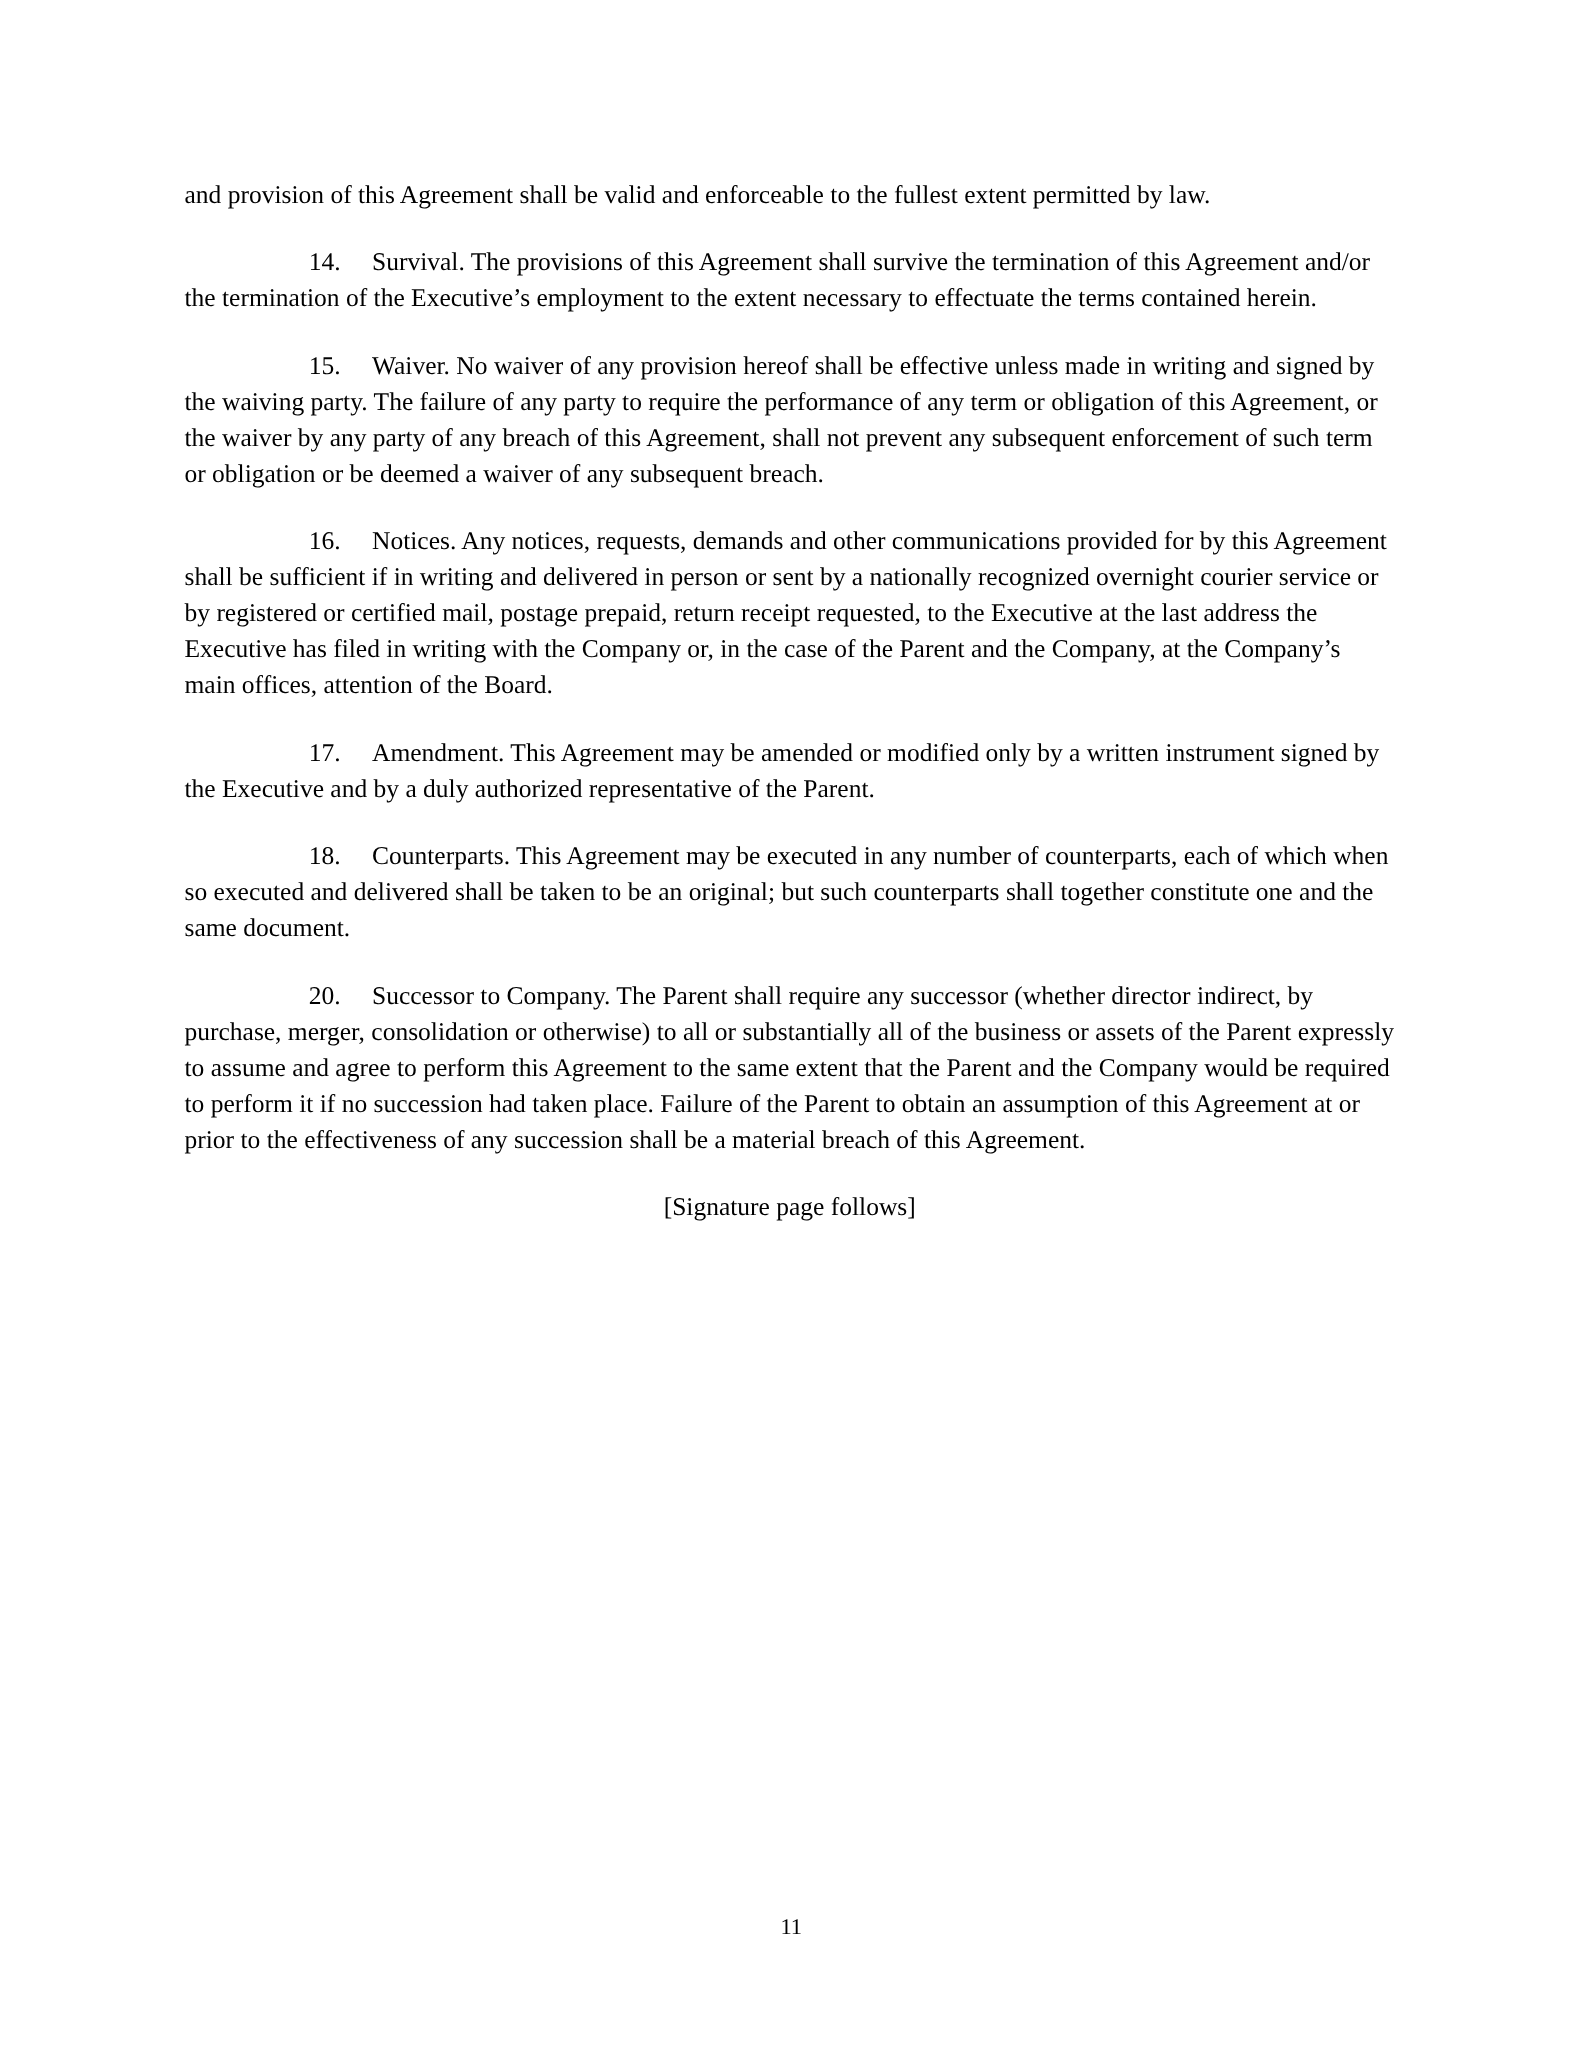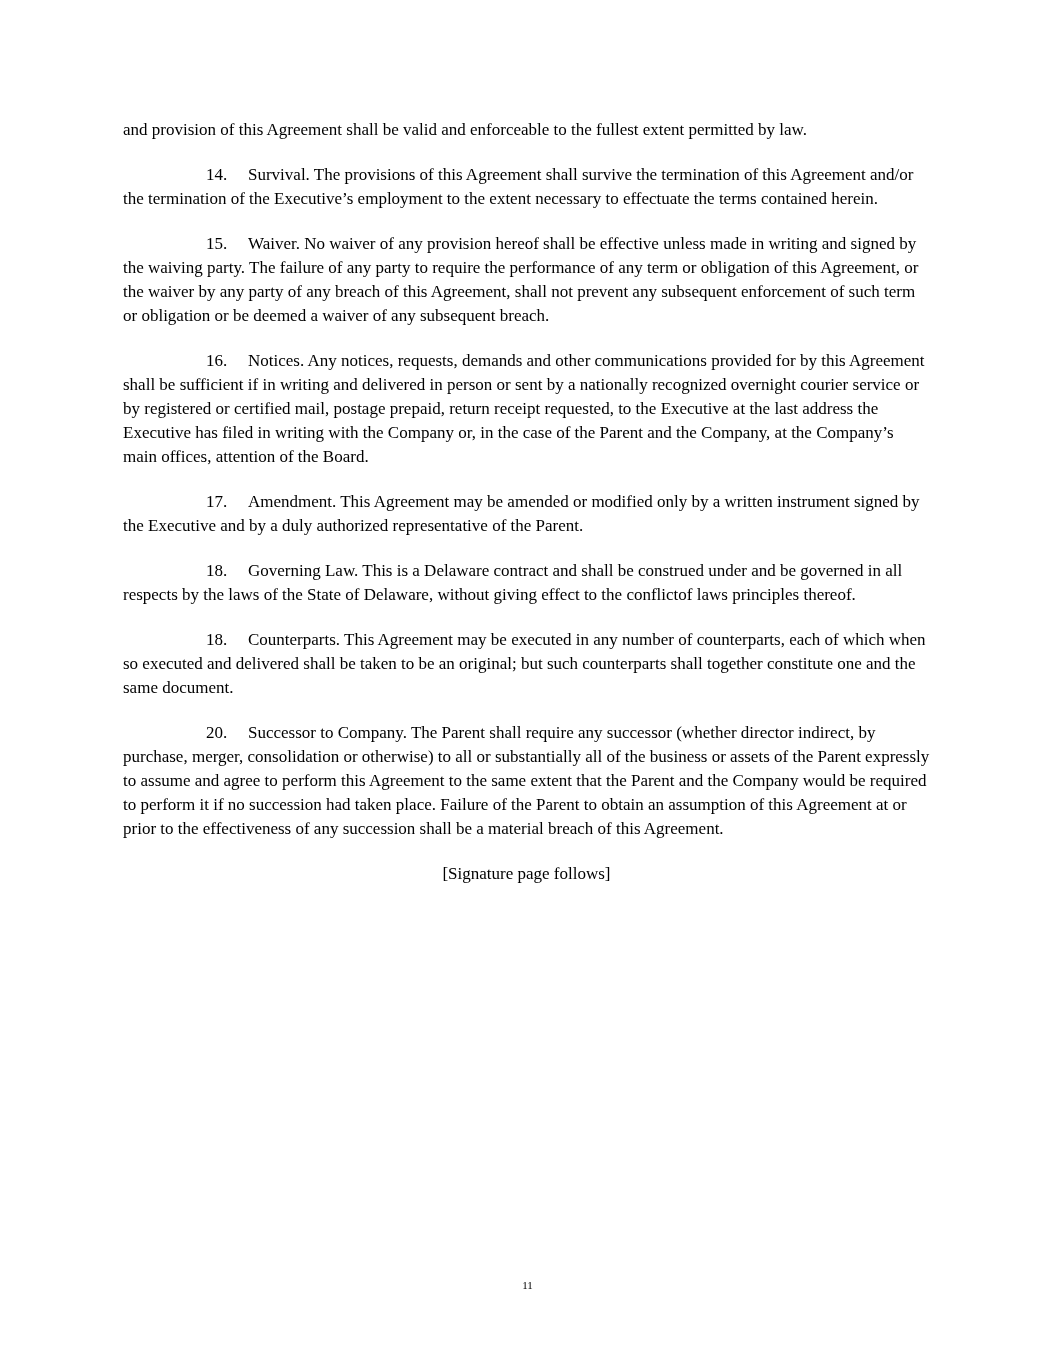--- a/index.html
+++ b/index.html
@@ -41,21 +41,21 @@
   .signature-note {
     margin-top: 42px;
     text-align: center;
   }
   .page-number {
     position: absolute;
     bottom: 68px;
     left: 0;
     right: 0;
     text-align: center;
-    font-size: 11px;
+    font-size: 15px;
   }
 </style>
 </head>
 <body>
 
 <div class="page">
 
   <p class="para">
     <span>and provision of this Agreement shall be valid and enforceable to the fullest extent permitted by law.</span>
   </p>
@@ -69,23 +69,20 @@
   </p>
 
   <p class="para numbered">
     <span class="sec-num">16.</span><span class="sec-heading">Notices</span><span>. Any notices, requests, demands and other communications provided for by this Agreement shall be sufficient if in writing and delivered in person or sent by a nationally recognized overnight courier service or by registered or certified mail, postage prepaid, return receipt requested, to the Executive at the last address the Executive has filed in writing with the Company or, in the case of the Parent and the Company, at the Company’s main offices, attention of the Board.</span>
   </p>
 
   <p class="para numbered">
     <span class="sec-num">17.</span><span class="sec-heading">Amendment</span><span>. This Agreement may be amended or modified only by a written instrument signed by the Executive and by a duly authorized representative of the Parent.</span>
   </p>
 
-  <p class="para numbered">
-    <span class="sec-num">18.</span><span class="sec-heading">Governing Law</span><span>. This is a Delaware contract and shall be construed under and be governed in all respects by the laws of the State of Delaware, without giving effect to the conflictof laws principles thereof.</span>
-  </p>
 
   <p class="para numbered">
     <span class="sec-num">18.</span><span class="sec-heading">Counterparts</span><span>.  This Agreement may be executed in any number of counterparts, each of which when so executed and delivered shall be taken to be an original; but such counterparts shall together constitute one and the same document.</span>
   </p>
 
   <p class="para numbered">
     <span class="sec-num">20.</span><span class="sec-heading">Successor to Company</span><span>. The Parent shall require any successor (whether director indirect, by purchase, merger, consolidation or otherwise) to all or substantially all of the business or assets of the Parent expressly to assume and agree to perform this Agreement to the same extent that the Parent and the Company would be required to perform it if no succession had taken place. Failure of the Parent to obtain an assumption of this Agreement at or prior to the effectiveness of any succession shall be a material breach of this Agreement.</span>
   </p>
 
   <p class="para signature-note">[Signature page follows]</p>

